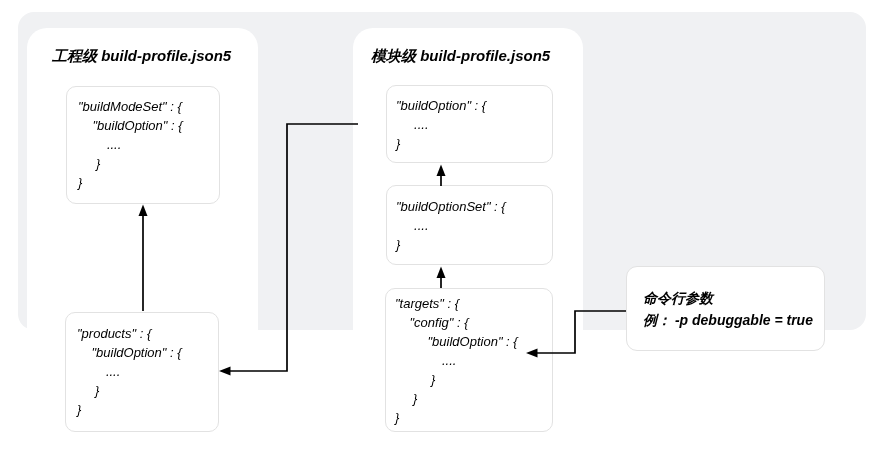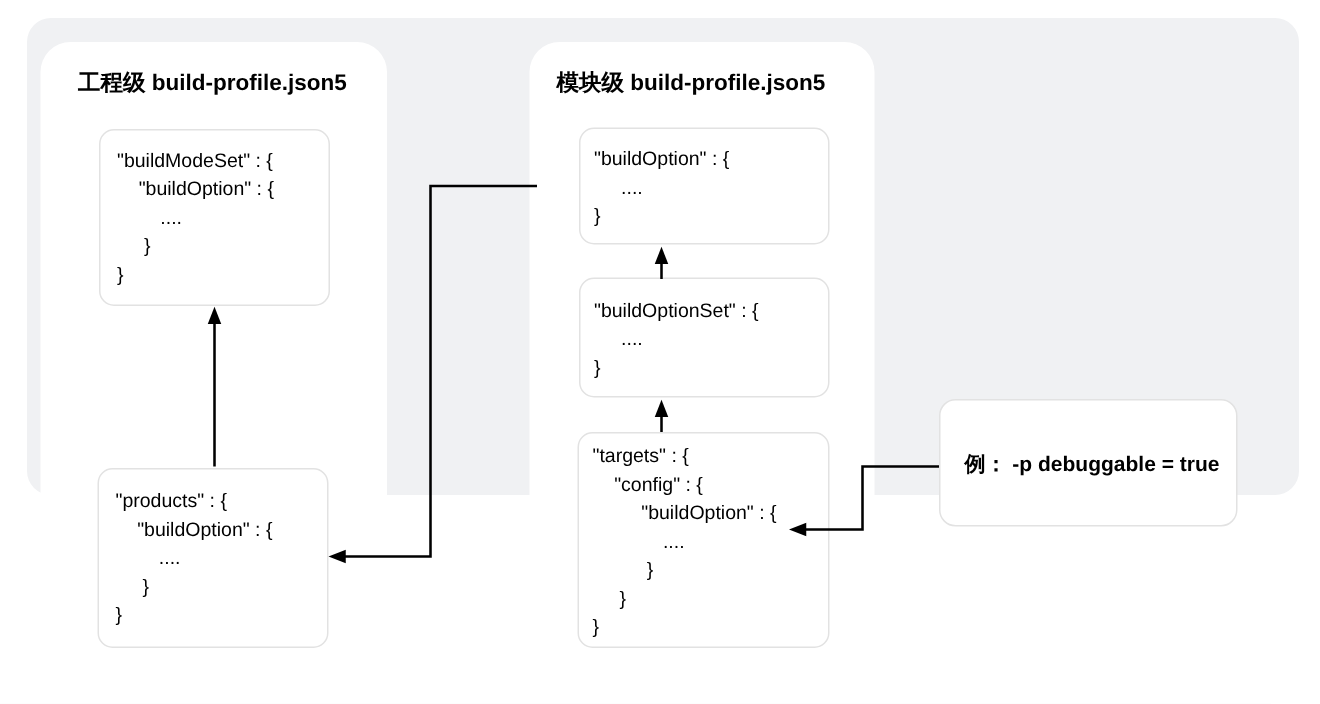--- a/index.html
+++ b/index.html
@@ -4,21 +4,21 @@
 <style>
   html,body { margin:0; padding:0; background:#ffffff; }
   .page {
     position:relative; width:880px; height:469px; overflow:hidden;
     background:#ffffff;
     font-family:"Liberation Sans","DejaVu Sans",sans-serif;
     color:#000000;
   }
   .canvas {
     position:absolute; left:18px; top:12px; width:848px; height:318px;
-    background:#f0f1f3; border-radius:16px;
+    background:#f0f1f3; border-radius:16px;font-style:italic;
   }
   .panel {
     position:absolute; background:#ffffff; border-radius:20px;
   }
   .panel-project { left:9px;  top:16px; width:231px; height:416px; }
   .panel-module  { left:307px; top:16px; width:230px; height:416px;margin-left:28px; }
   .panel-title {
     position:absolute; margin:0;
     font-size:15px; line-height:19px; font-weight:bold; color:#000000;
     white-space:nowrap;
@@ -86,20 +86,21 @@
       <pre class="codebox box-targets">"targets" : {
     "config" : {
          "buildOption" : {
              ....
           }
      }
 }</pre>
     </section>
 
     <div class="cmdbox">
+      <div class="cmd-line">命令行参数</div>
       <div class="cmd-line">例： -p debuggable = true</div>
     </div>
 
   </div>
 
   <svg class="connectors" viewBox="0 0 880 469" xmlns="http://www.w3.org/2000/svg">
 
     <g>
       <line x1="143" y1="311" x2="143" y2="215"></line>
       <polygon points="143,204.5 138.5,216 147.5,216"></polygon>

